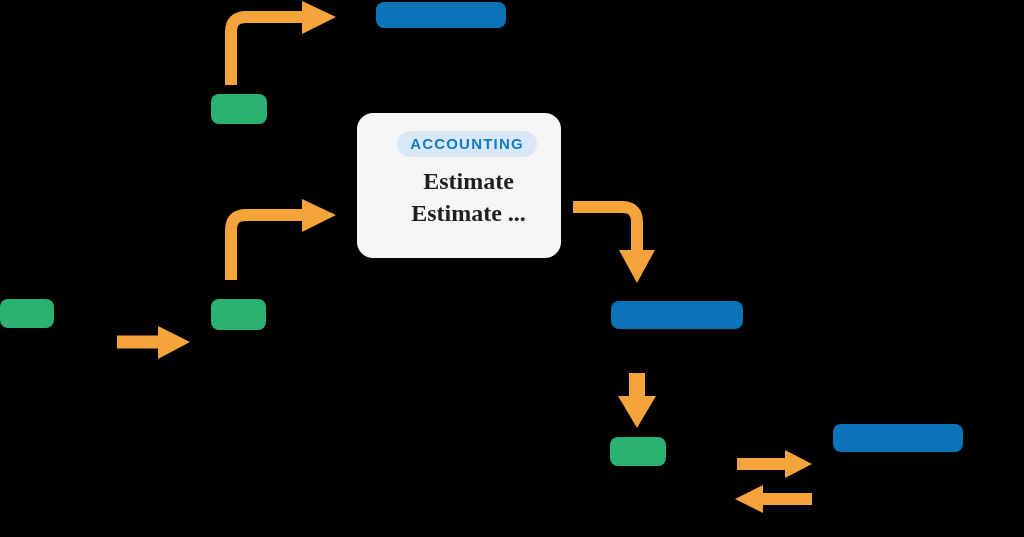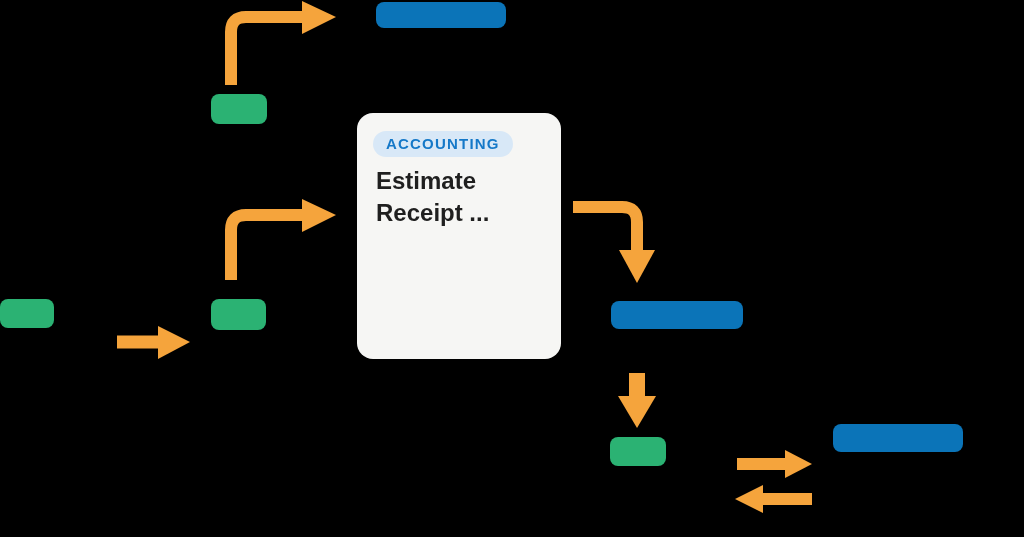--- a/index.html
+++ b/index.html
@@ -35,44 +35,46 @@
   .arrow-head {
     fill: var(--orange, #f5a43c);
     stroke: none;
   }
 
   .card {
     position: absolute;
     left: 357px;
     top: 113px;
     width: 204px;
-    height: 246px;
+    height: 145px;
     background: var(--card-bg, #f6f6f4);
     border-radius: 16px;
     box-sizing: border-box;
     padding: 18px 0 0 16px;
+    text-align: center;
   }
   .card .badge {
     display: inline-block;
     background: var(--badge-bg, #d8e8f7);
     color: var(--badge-text, #1478c8);
     font-size: 15px;
     font-weight: bold;
     letter-spacing: 1.2px;
     padding: 4px 13px 4px 13px;
     border-radius: 13px;
     line-height: 18px;
   }
   .card .doc-list {
     margin-top: 8px;
     margin-left: 3px;
     color: var(--card-text, #1f1f1f);
     font-size: 24px;
     font-weight: bold;
     line-height: 32px;
+    font-family: Liberation Serif, serif;
   }
 </style>
 </head>
 <body>
 
 <div id="stage">
 
   <div class="pill blue" style="left:376px; top:2px;   width:130px; height:26px;"></div>
   <div class="pill green" style="left:211px; top:94px;  width:56px;  height:30px;"></div>
   <div class="pill green" style="left:0px;   top:299px; width:54px;  height:29px;"></div>
@@ -116,17 +118,17 @@
     <g>
       <path class="arrow-shaft" stroke-width="12" d="M 812 499 L 762 499"></path>
       <polygon class="arrow-head" points="763,485 735,499 763,513"></polygon>
     </g>
   </svg>
 
   <div class="card">
     <span class="badge">ACCOUNTING</span>
     <div class="doc-list">
       <div>Estimate</div>
-      <div>Receipt ...</div>
+      <div>Estimate ...</div>
     </div>
   </div>
 
 </div>
 
 </body></html>

